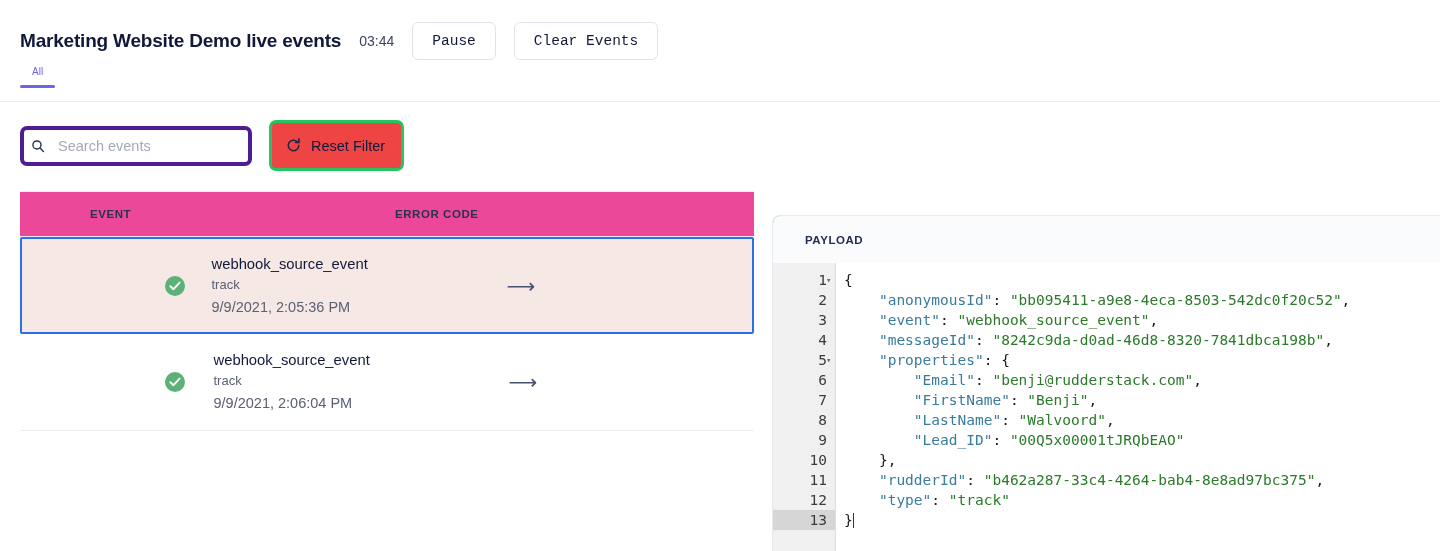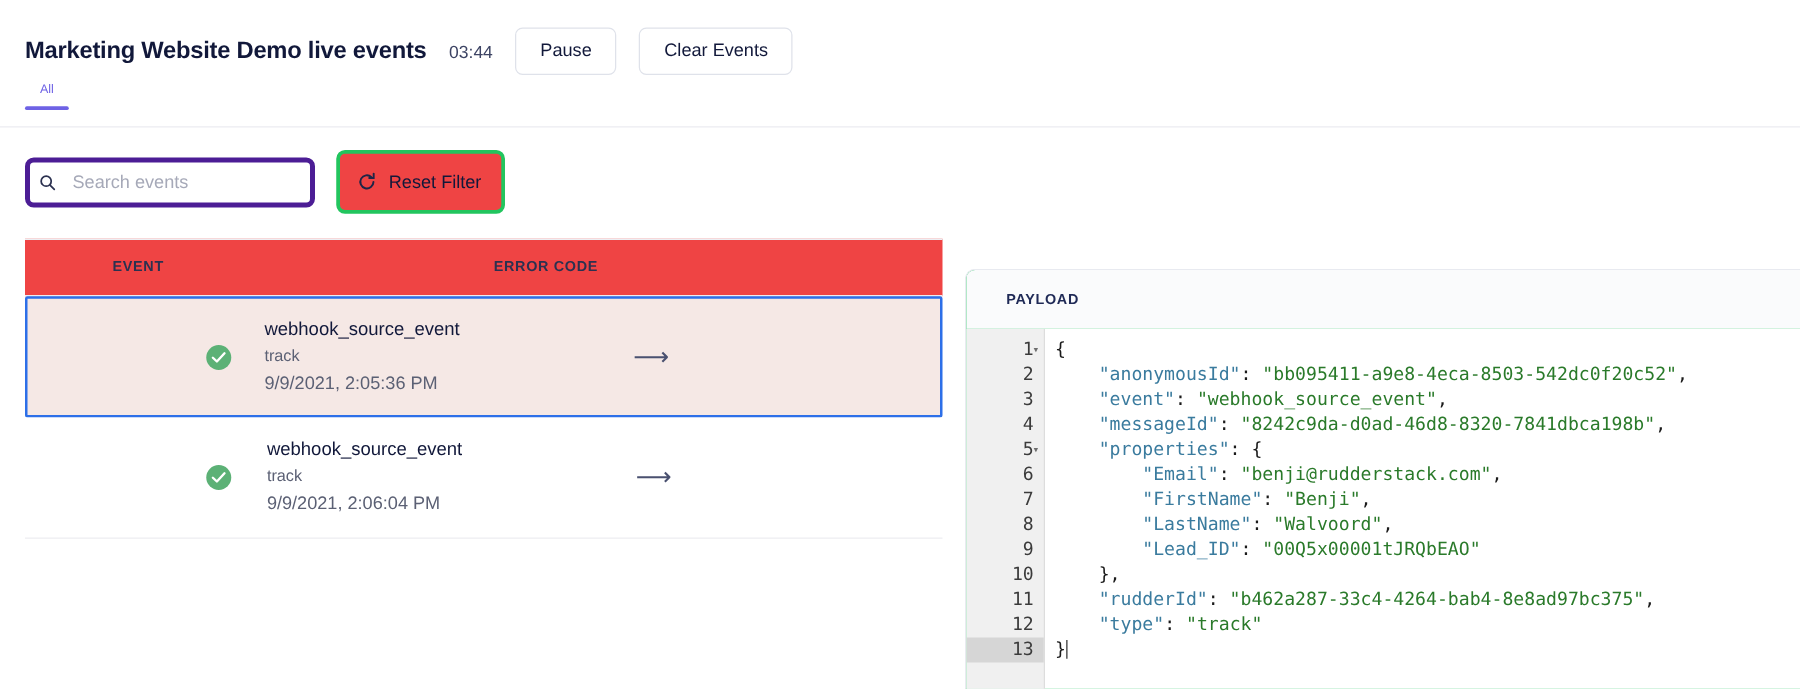--- a/index.html
+++ b/index.html
@@ -22,21 +22,21 @@
     color: #11183a;
   }
   .timer {
     font-size: 14px; color: #3d4464; margin-left: 18px; margin-right: 18px;
     font-variant-numeric: tabular-nums;
   }
   .btn {
     height: 38px; padding: 0 19px;
     border: 1px solid #dfe2ea; border-radius: 6px;
     background: #ffffff; color: #11183a;
-    font-size: 14.5px; font-family: Liberation Sans, sans-serif;
+    font-size: 14.5px; font-family: Liberation Mono, monospace;
     cursor: pointer; display: inline-flex; align-items: center; justify-content: center;
   }
   .btn + .btn { margin-left: 18px; }
 
   
   .tabs {
     position: relative;
     margin-top: 10px;
     border-bottom: 1px solid #ececf1;
     height: 36px;
@@ -89,21 +89,21 @@
   
   .main {
     display: flex;
     margin-top: 20px;
     height: 366px;
   }
 
   
   .table-pane { width: 772px; flex: 0 0 772px; position: relative; }
   .thead {
-    background: #ef4444;
+    background: #ec4899;
     border-top: 1px solid #eceef3;
     border-bottom: 1px solid #eceef3;
     margin-left: 20px; margin-right: 18px;
     height: 46px;
     display: flex; align-items: center;
   }
   .th {
     font-size: 11.5px; font-weight: 700; letter-spacing: 0.55px;
     color: #2b3150; text-transform: uppercase;
   }

